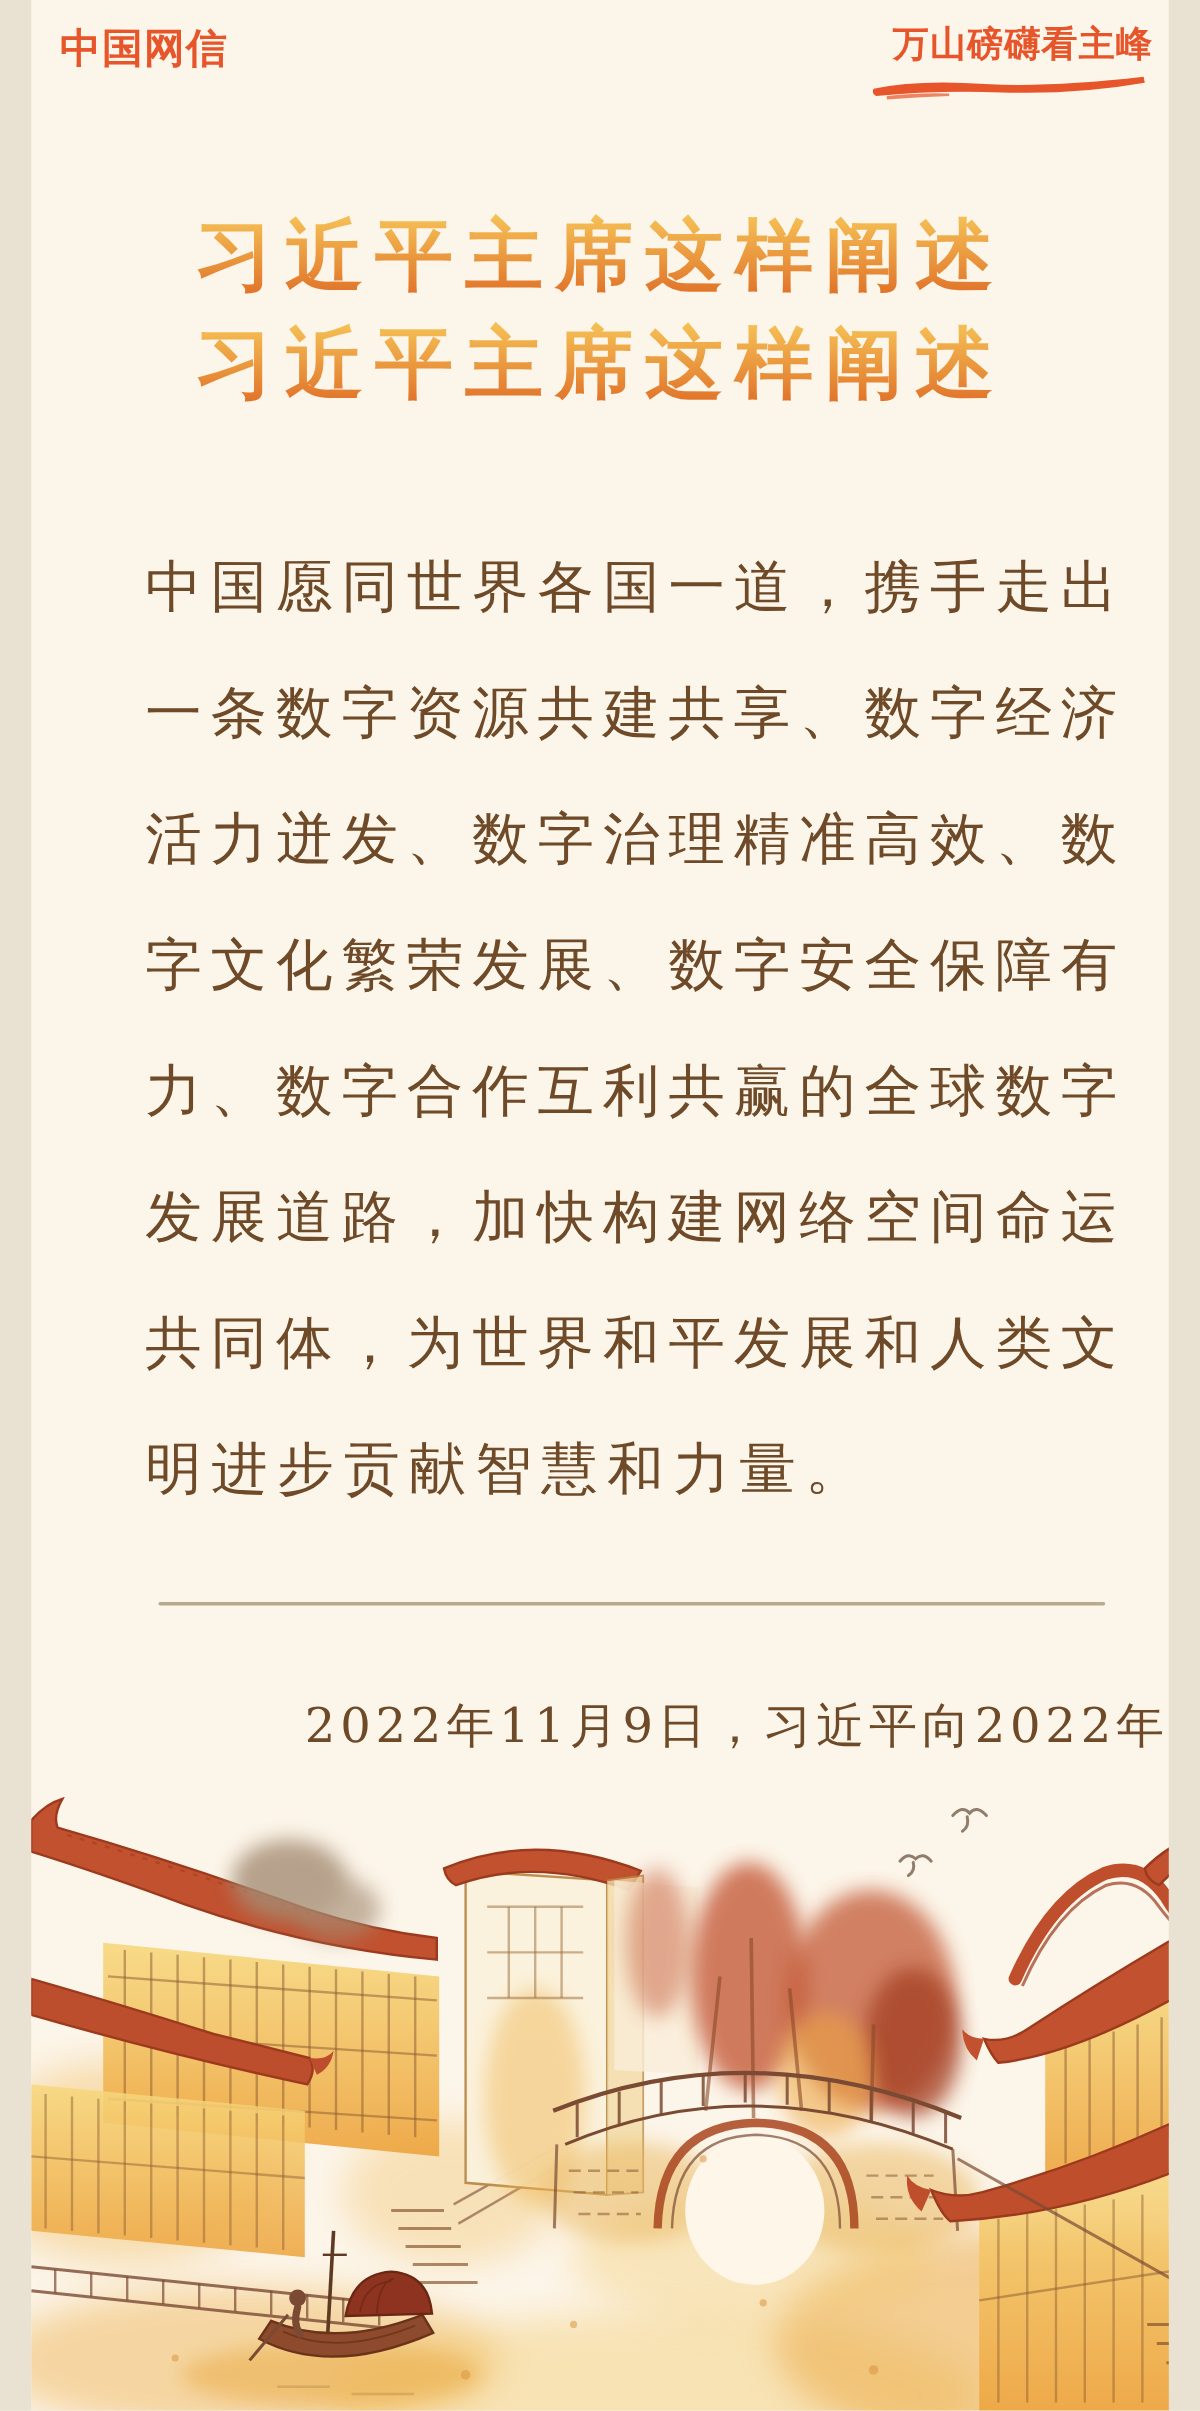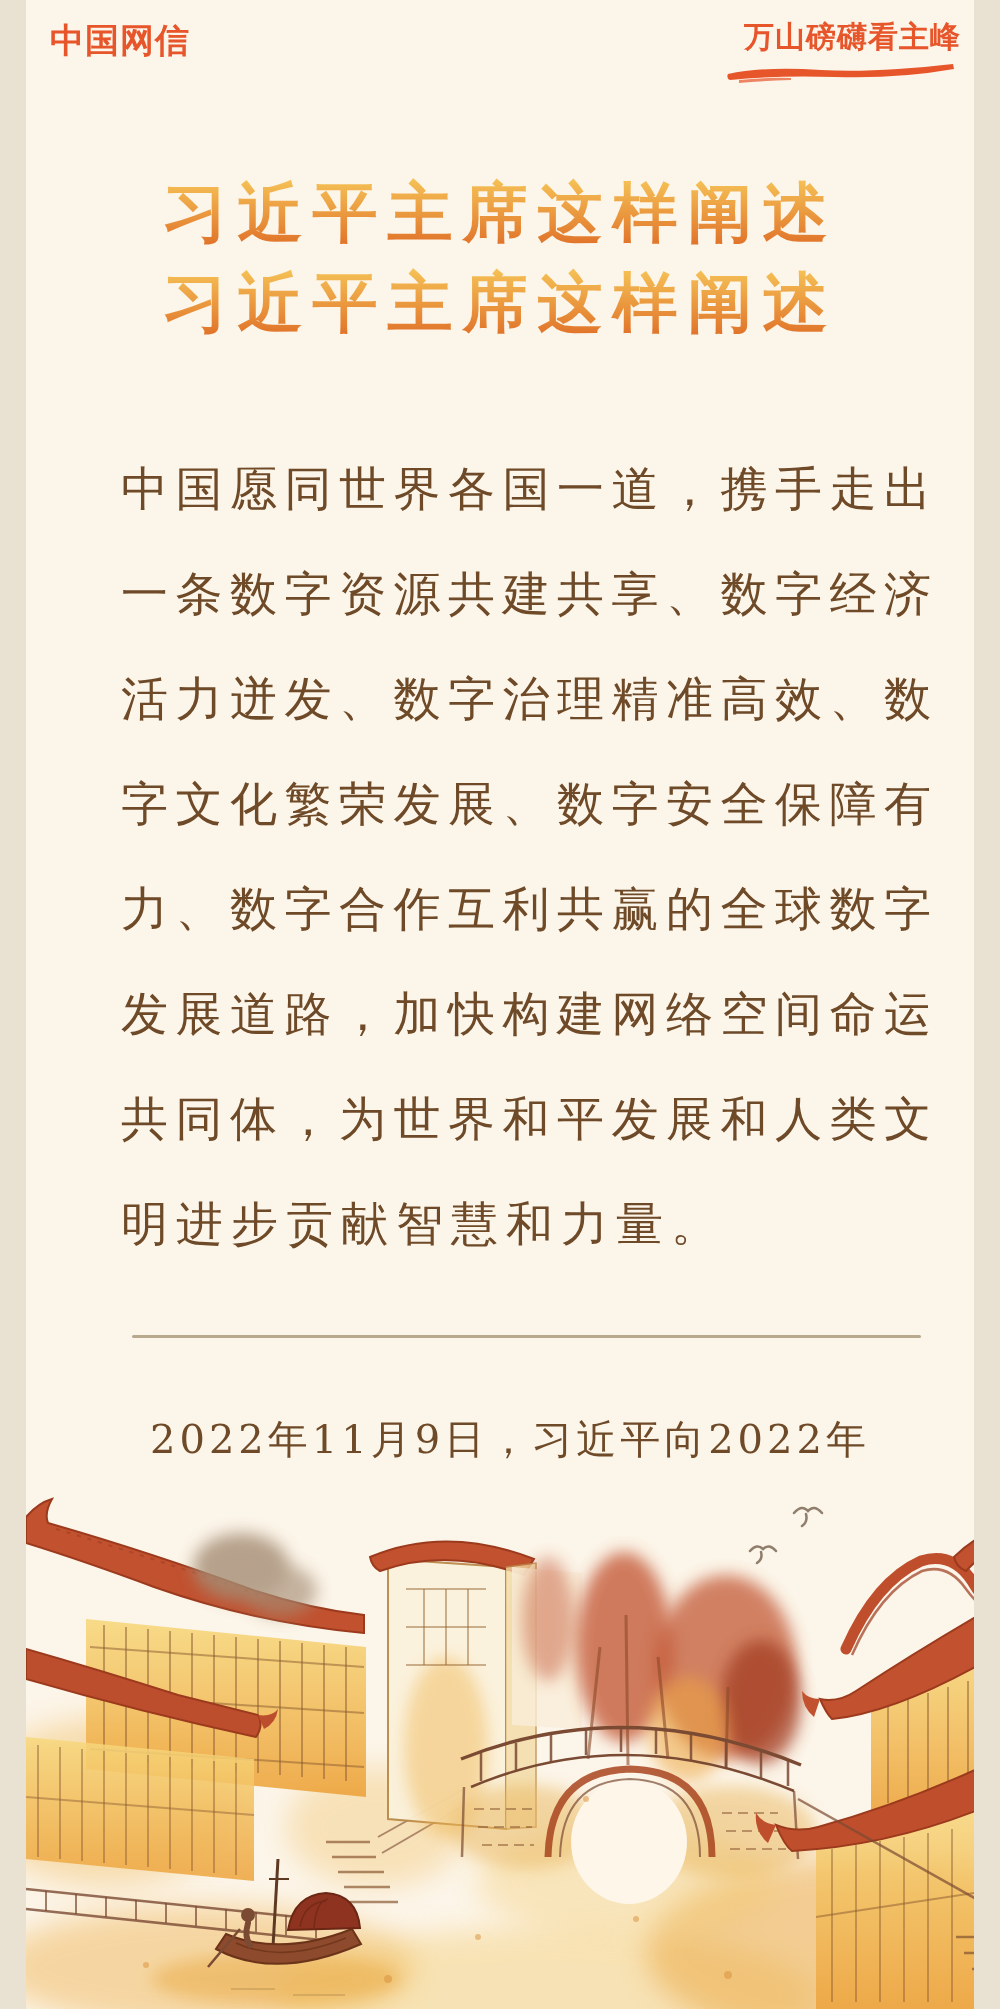--- a/index.html
+++ b/index.html
@@ -49,21 +49,21 @@
   }
   .body-line.last{justify-content:flex-start;}
   .body-line.last span{margin-right:8px;}
   
   .divider{
     position:absolute;left:106px;top:1335px;width:789px;height:3px;
     background:#ab9b7f;border-radius:2px;opacity:.85;
   }
   
   .attribution{
-    position:absolute;left:0;right:0;top:1406px;text-align:center;
+    position:absolute;left:0;right:0;top:1406px;text-align:right;
     font-family:"DejaVu Serif","Liberation Serif",serif;
     font-size:40px;line-height:66px;letter-spacing:4px;color:var(--ink);padding-left:20px;
   }
   
   .scene{position:absolute;left:0;top:1497px;width:1000px;height:512px;display:block;}
 </style>
 </head>
 <body>
 
 <div class="page" style="background: rgb(252, 245, 233);">

